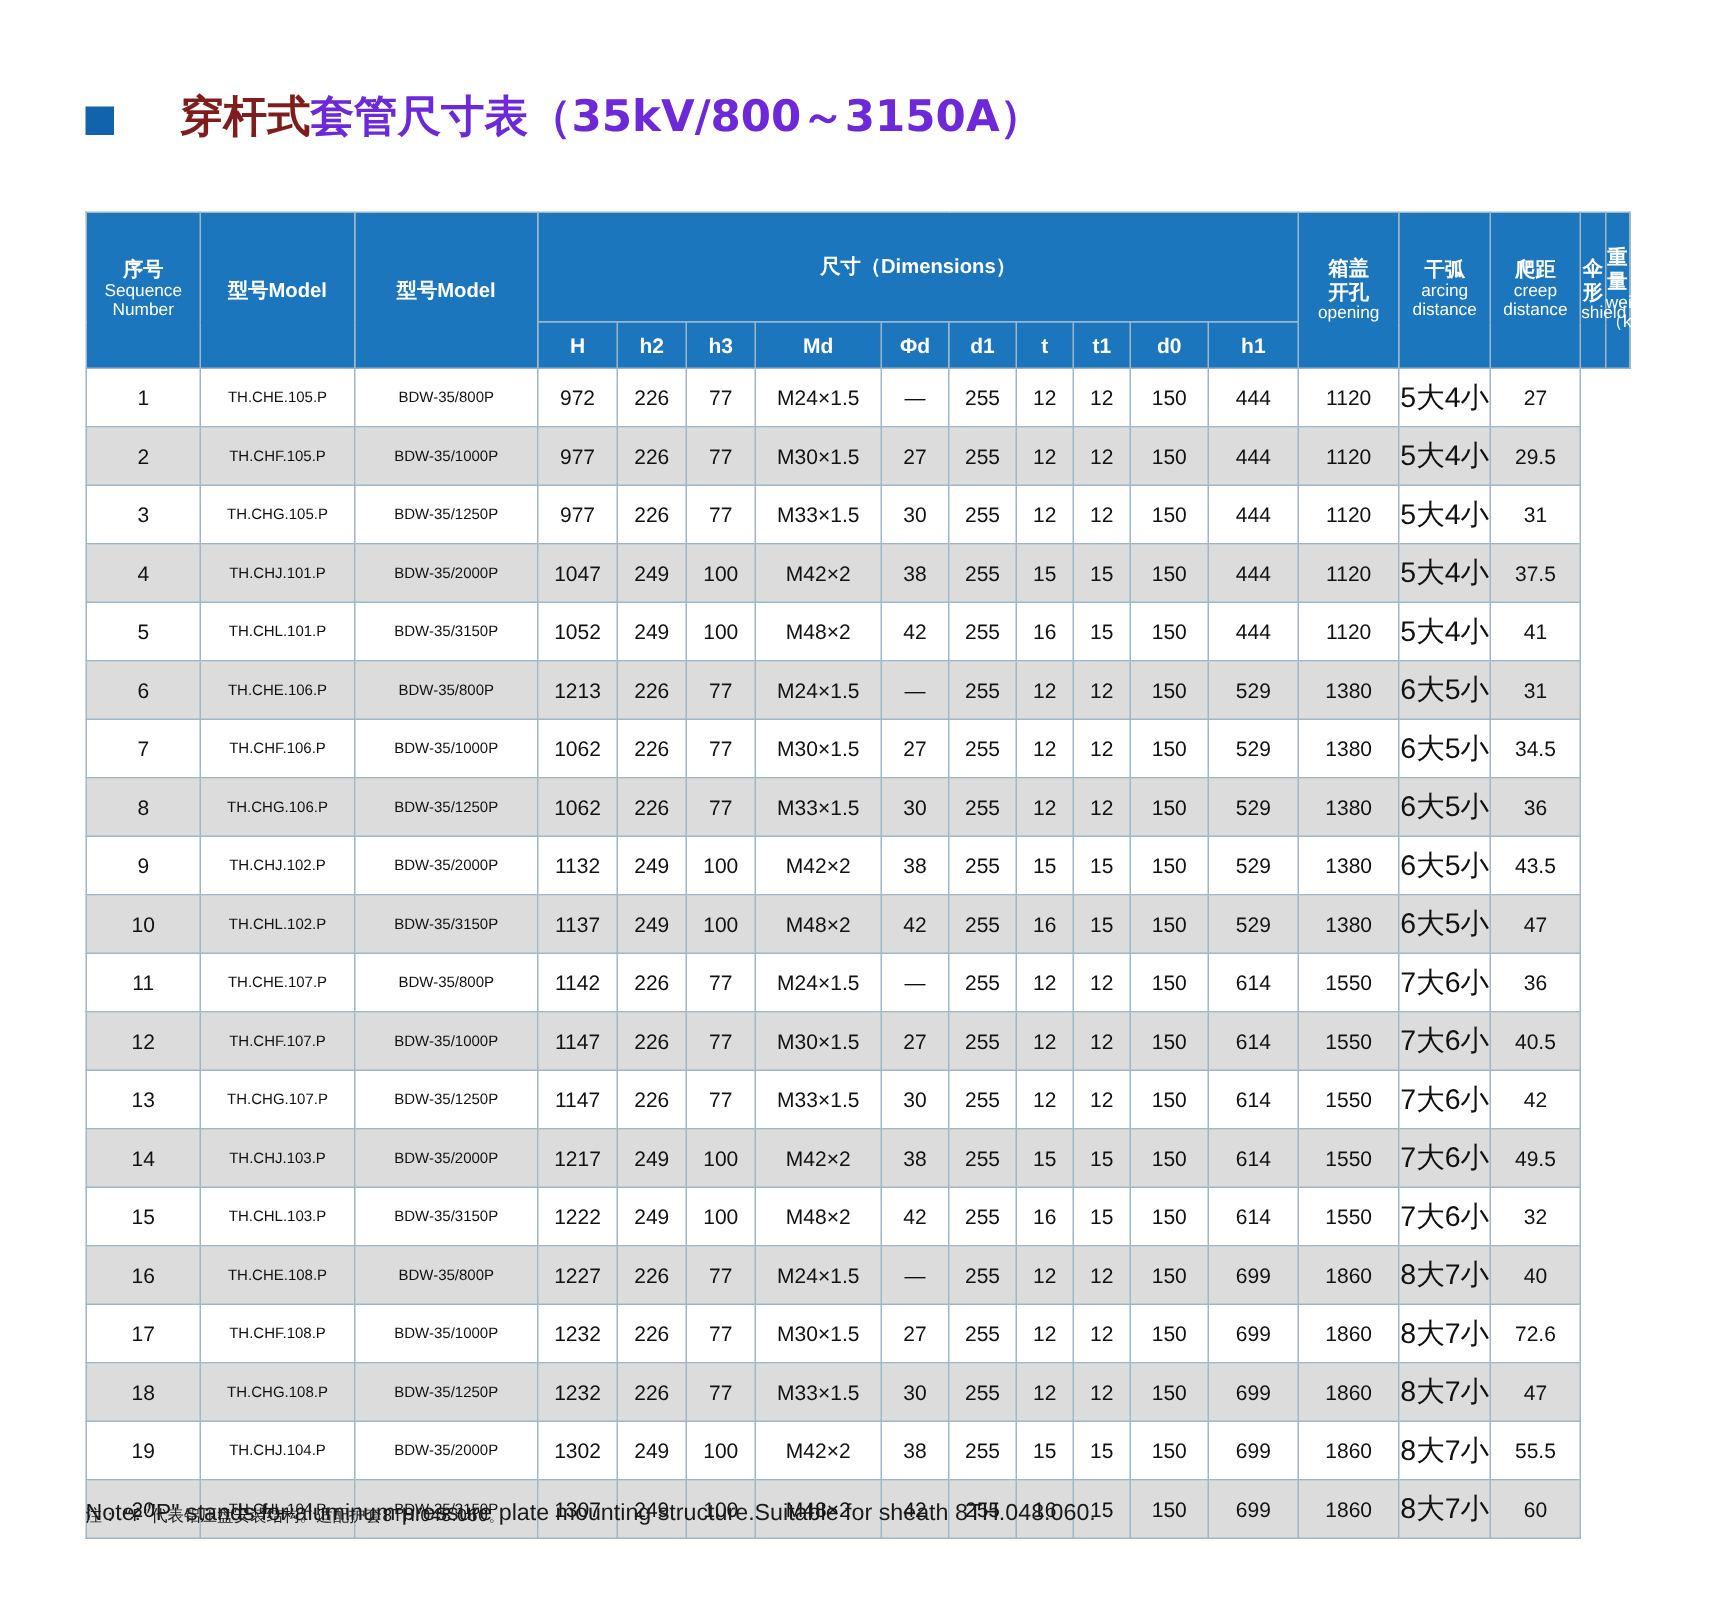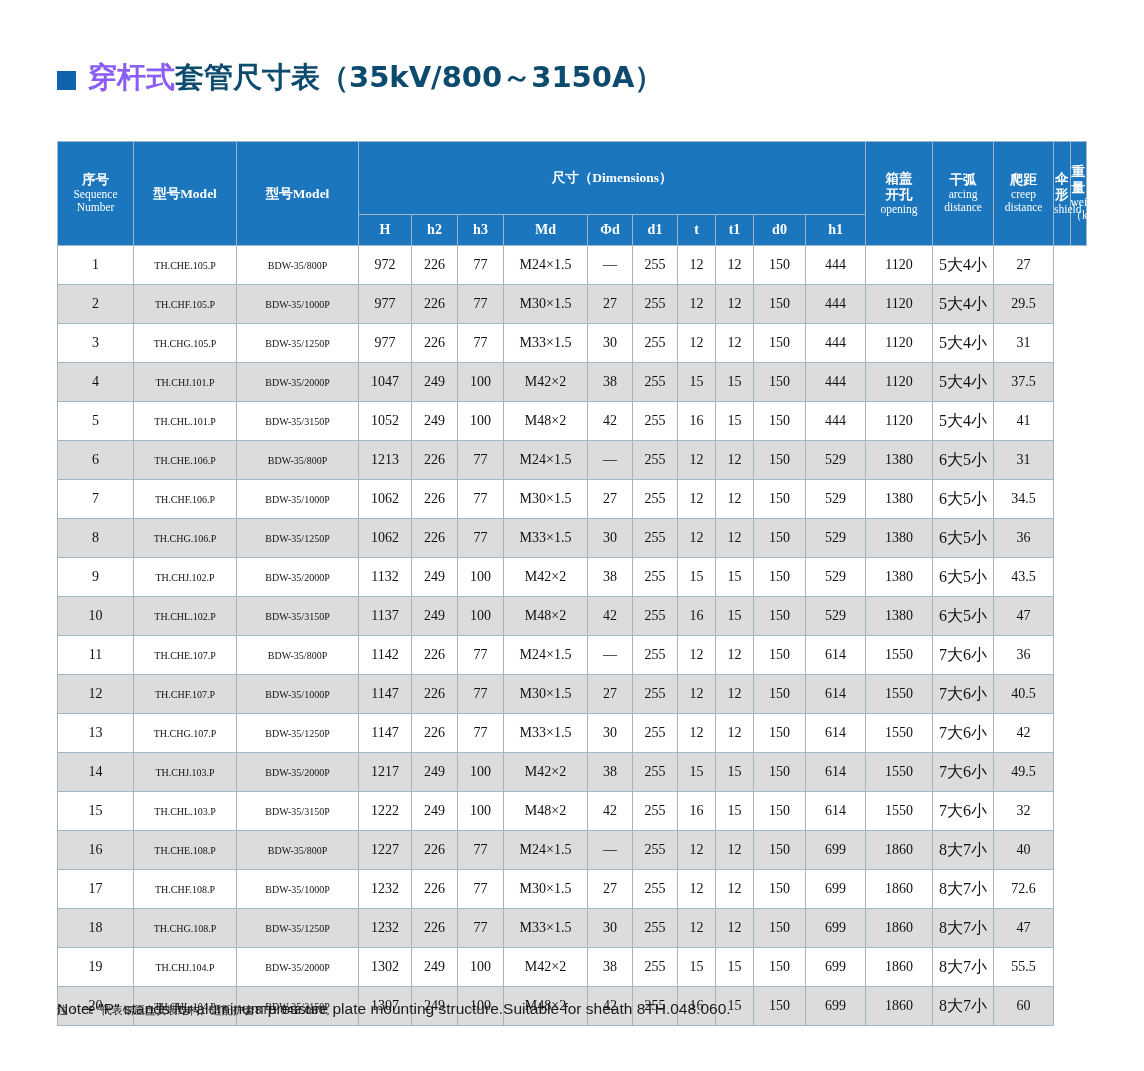--- a/index.html
+++ b/index.html
@@ -28,39 +28,38 @@
     margin-right:12px;
     margin-top:4px;
   }
   .title-cn{
     font-size:29px;
     font-weight:bold;
     letter-spacing:0px;
     white-space:nowrap;
     font-family:"DejaVu Sans","Liberation Sans",sans-serif;
   }
-  .title-cn .blue{color:#8b5cf6;}
-  .title-cn .dark{color:#0c4a6e;}
+  .title-cn .blue{color:#7f1d1d;margin-left:32px;}
+  .title-cn .dark{color:#6d28d9;}
   .subtitle{
     position:absolute;
     left:92px;top:104px;
     font-size:19.5px;
     font-weight:bold;
     color:#1a1a1a;
     white-space:nowrap;
   }
   
   table{
     position:absolute;
     left:57px;top:141px;
     border-collapse:collapse;
     table-layout:fixed;
     width:1030px;
     font-size:13.5px;
-    font-family:Liberation Serif, serif;
   }
   th,td{
     border:1px solid #9fb6c6;
     text-align:center;
     vertical-align:middle;
     padding:0;
   }
   thead th{
     background:#1b76bd;
     color:#ffffff;
@@ -73,21 +72,21 @@
   thead tr.r1 th{height:72px;}
   thead tr.r2 th{height:30px;font-size:14px;}
   tbody td{
     height:38px;
     background:#ffffff;
     color:#111;
     font-size:14px;
   }
   tbody tr.alt td{background:#dcdcdc;}
   tbody td.code, tbody td.model{font-size:10px;}
-  tbody td.shield{font-size:16px;}
+  tbody td.shield{font-size:19px;}
   
   col.c-seq{width:76px;}
   col.c-code{width:103px;}
   col.c-model{width:122px;}
   col.c-H{width:53px;}
   col.c-h2{width:46px;}
   col.c-h3{width:46px;}
   col.c-Md{width:84px;}
   col.c-Fd{width:45px;}
   col.c-d1{width:45px;}

